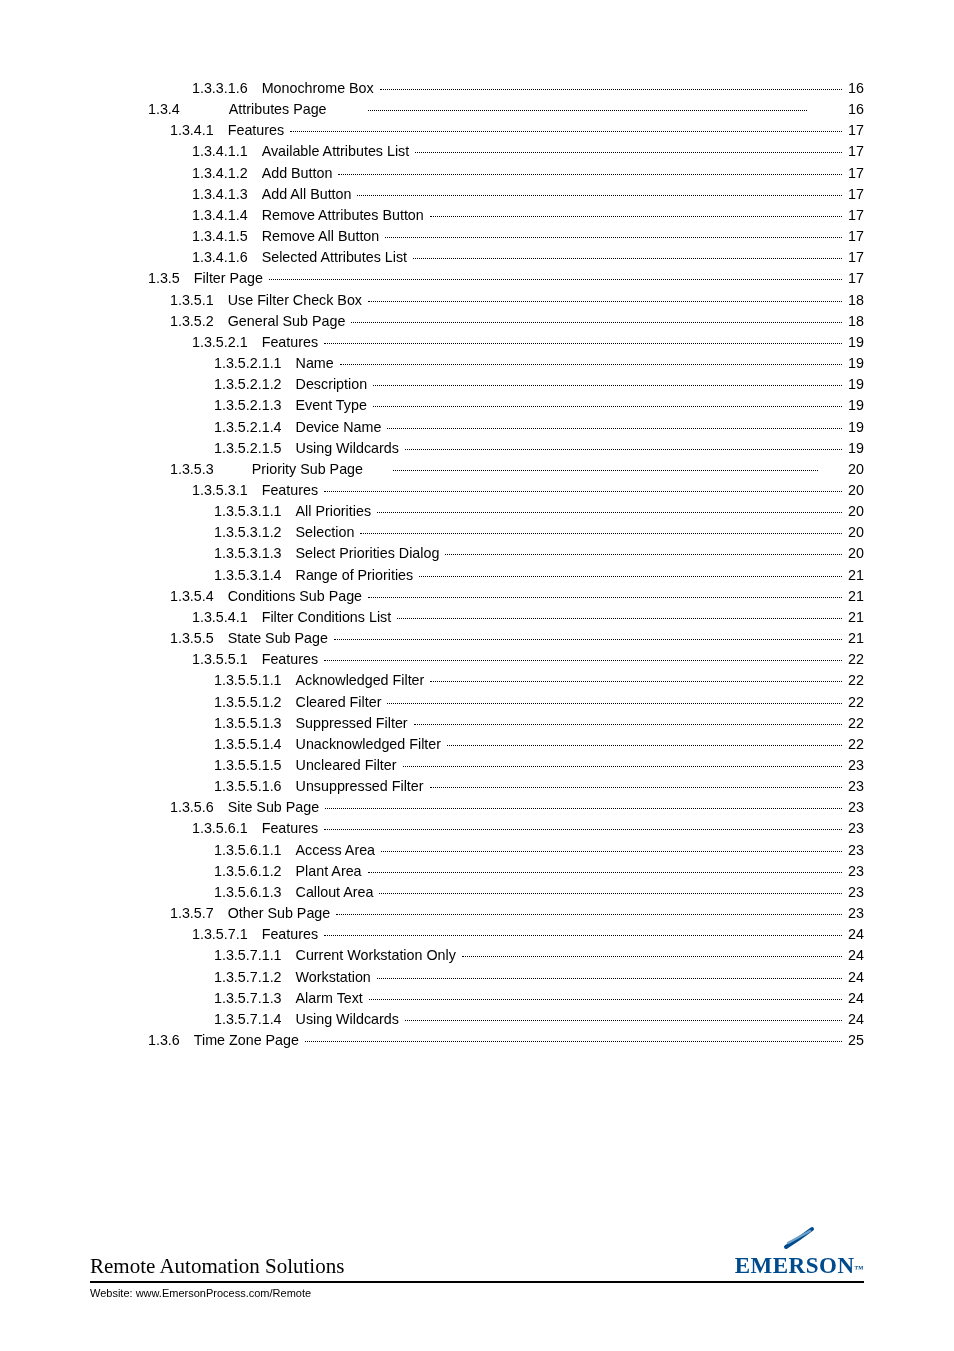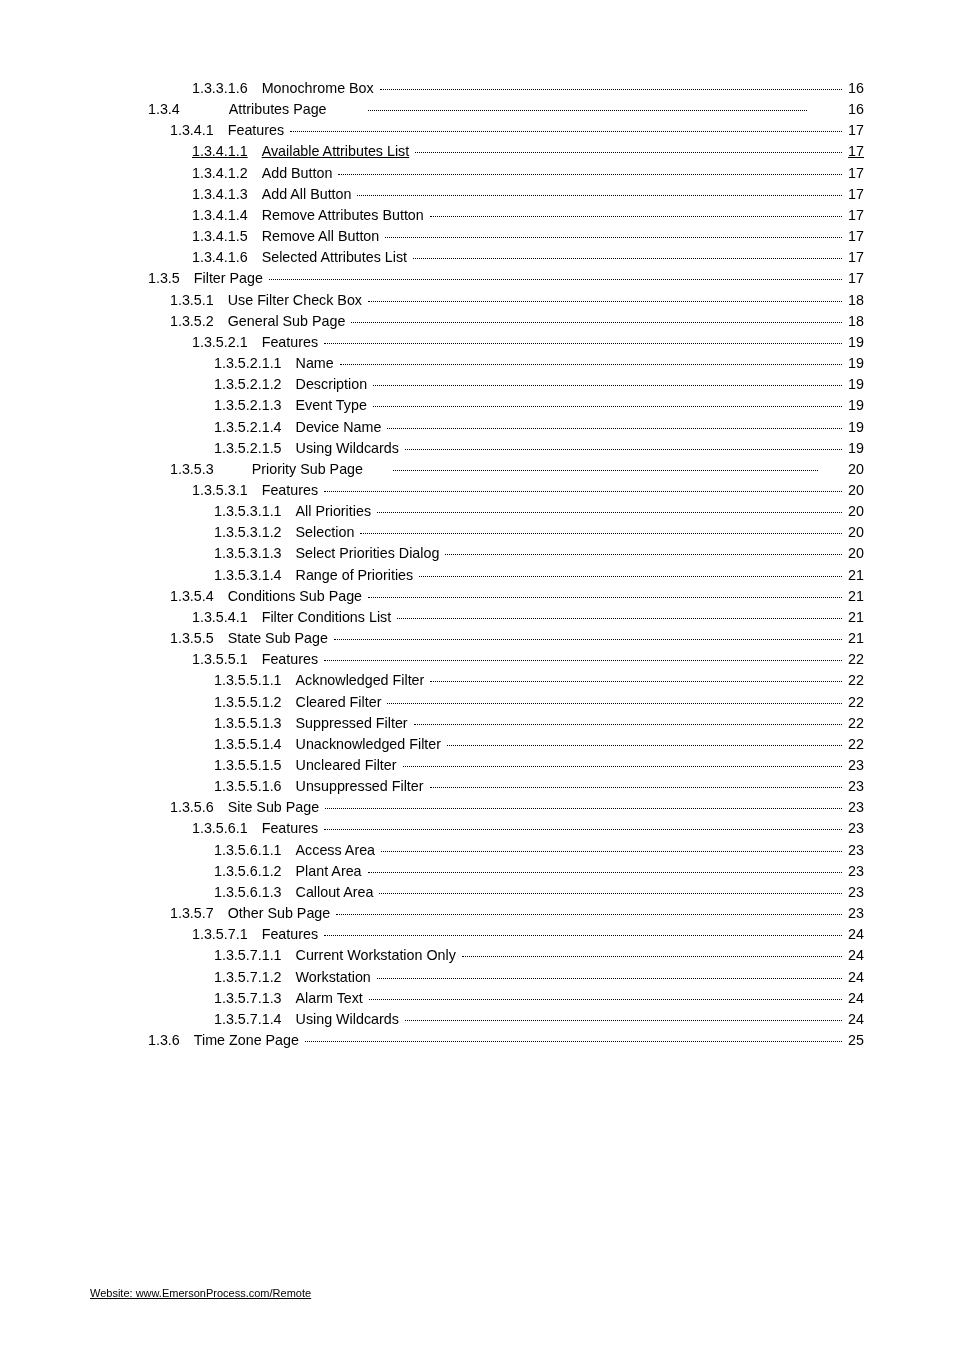--- a/index.html
+++ b/index.html
@@ -91,22 +91,21 @@
     letter-spacing: 0.5px;
   }
   .footer-brand sub {
     font-size: 9px;
     vertical-align: baseline;
     position: relative;
     top: -1px;
   }
   .footer-sub {
     font-size: 11px;
-    margin-top: 12px;
-    text-decoration: underline;
+    margin-top: 4px;
   }
 </style>
 </head>
 <body>
 
 <div class="page">
 
   <div class="toc" id="toc">
       <div class="toc-row" style="padding-left: 102px;">
         <span class="toc-num">1.3.3.1.6</span>
@@ -119,21 +118,21 @@
         <span class="toc-title">Attributes Page</span>
         <span class="toc-leader"></span>
         <span class="toc-page">16</span>
       </div>
       <div class="toc-row" style="padding-left: 80px; justify-content: space-between;">
         <span class="toc-num">1.3.4.1</span>
         <span class="toc-title">Features</span>
         <span class="toc-leader"></span>
         <span class="toc-page">17</span>
       </div>
-      <div class="toc-row" style="padding-left: 102px; text-decoration: underline;">
+      <div class="toc-row" style="padding-left: 102px;">
         <span class="toc-num">1.3.4.1.1</span>
         <span class="toc-title">Available Attributes List</span>
         <span class="toc-leader"></span>
         <span class="toc-page">17</span>
       </div>
       <div class="toc-row" style="padding-left: 102px;">
         <span class="toc-num">1.3.4.1.2</span>
         <span class="toc-title">Add Button</span>
         <span class="toc-leader"></span>
         <span class="toc-page">17</span>
@@ -380,15 +379,25 @@
       </div>
       <div class="toc-row" style="padding-left: 58px;">
         <span class="toc-num">1.3.6</span>
         <span class="toc-title">Time Zone Page</span>
         <span class="toc-leader"></span>
         <span class="toc-page">25</span>
       </div>
     </div>
 
   <div class="footer">
+    <div class="footer-bar">
+      <div class="footer-title">Remote Automation Solutions</div>
+      <div class="footer-logo">
+        <svg width="34" height="26" viewBox="0 0 34 26">
+          <path d="M4 22 Q17 14 30 4" stroke="#004b8d" stroke-width="4" fill="none" stroke-linecap="round"></path>
+          <path d="M6 18 Q17 12 28 6" stroke="#6ea0c9" stroke-width="2.5" fill="none" stroke-linecap="round"></path>
+        </svg>
+        <span class="footer-brand"><span>EMERSON</span><sub>™</sub></span>
+      </div>
+    </div>
     <div class="footer-sub">Website:  www.EmersonProcess.com/Remote</div>
   </div>
 </div>
 
 </body></html>

